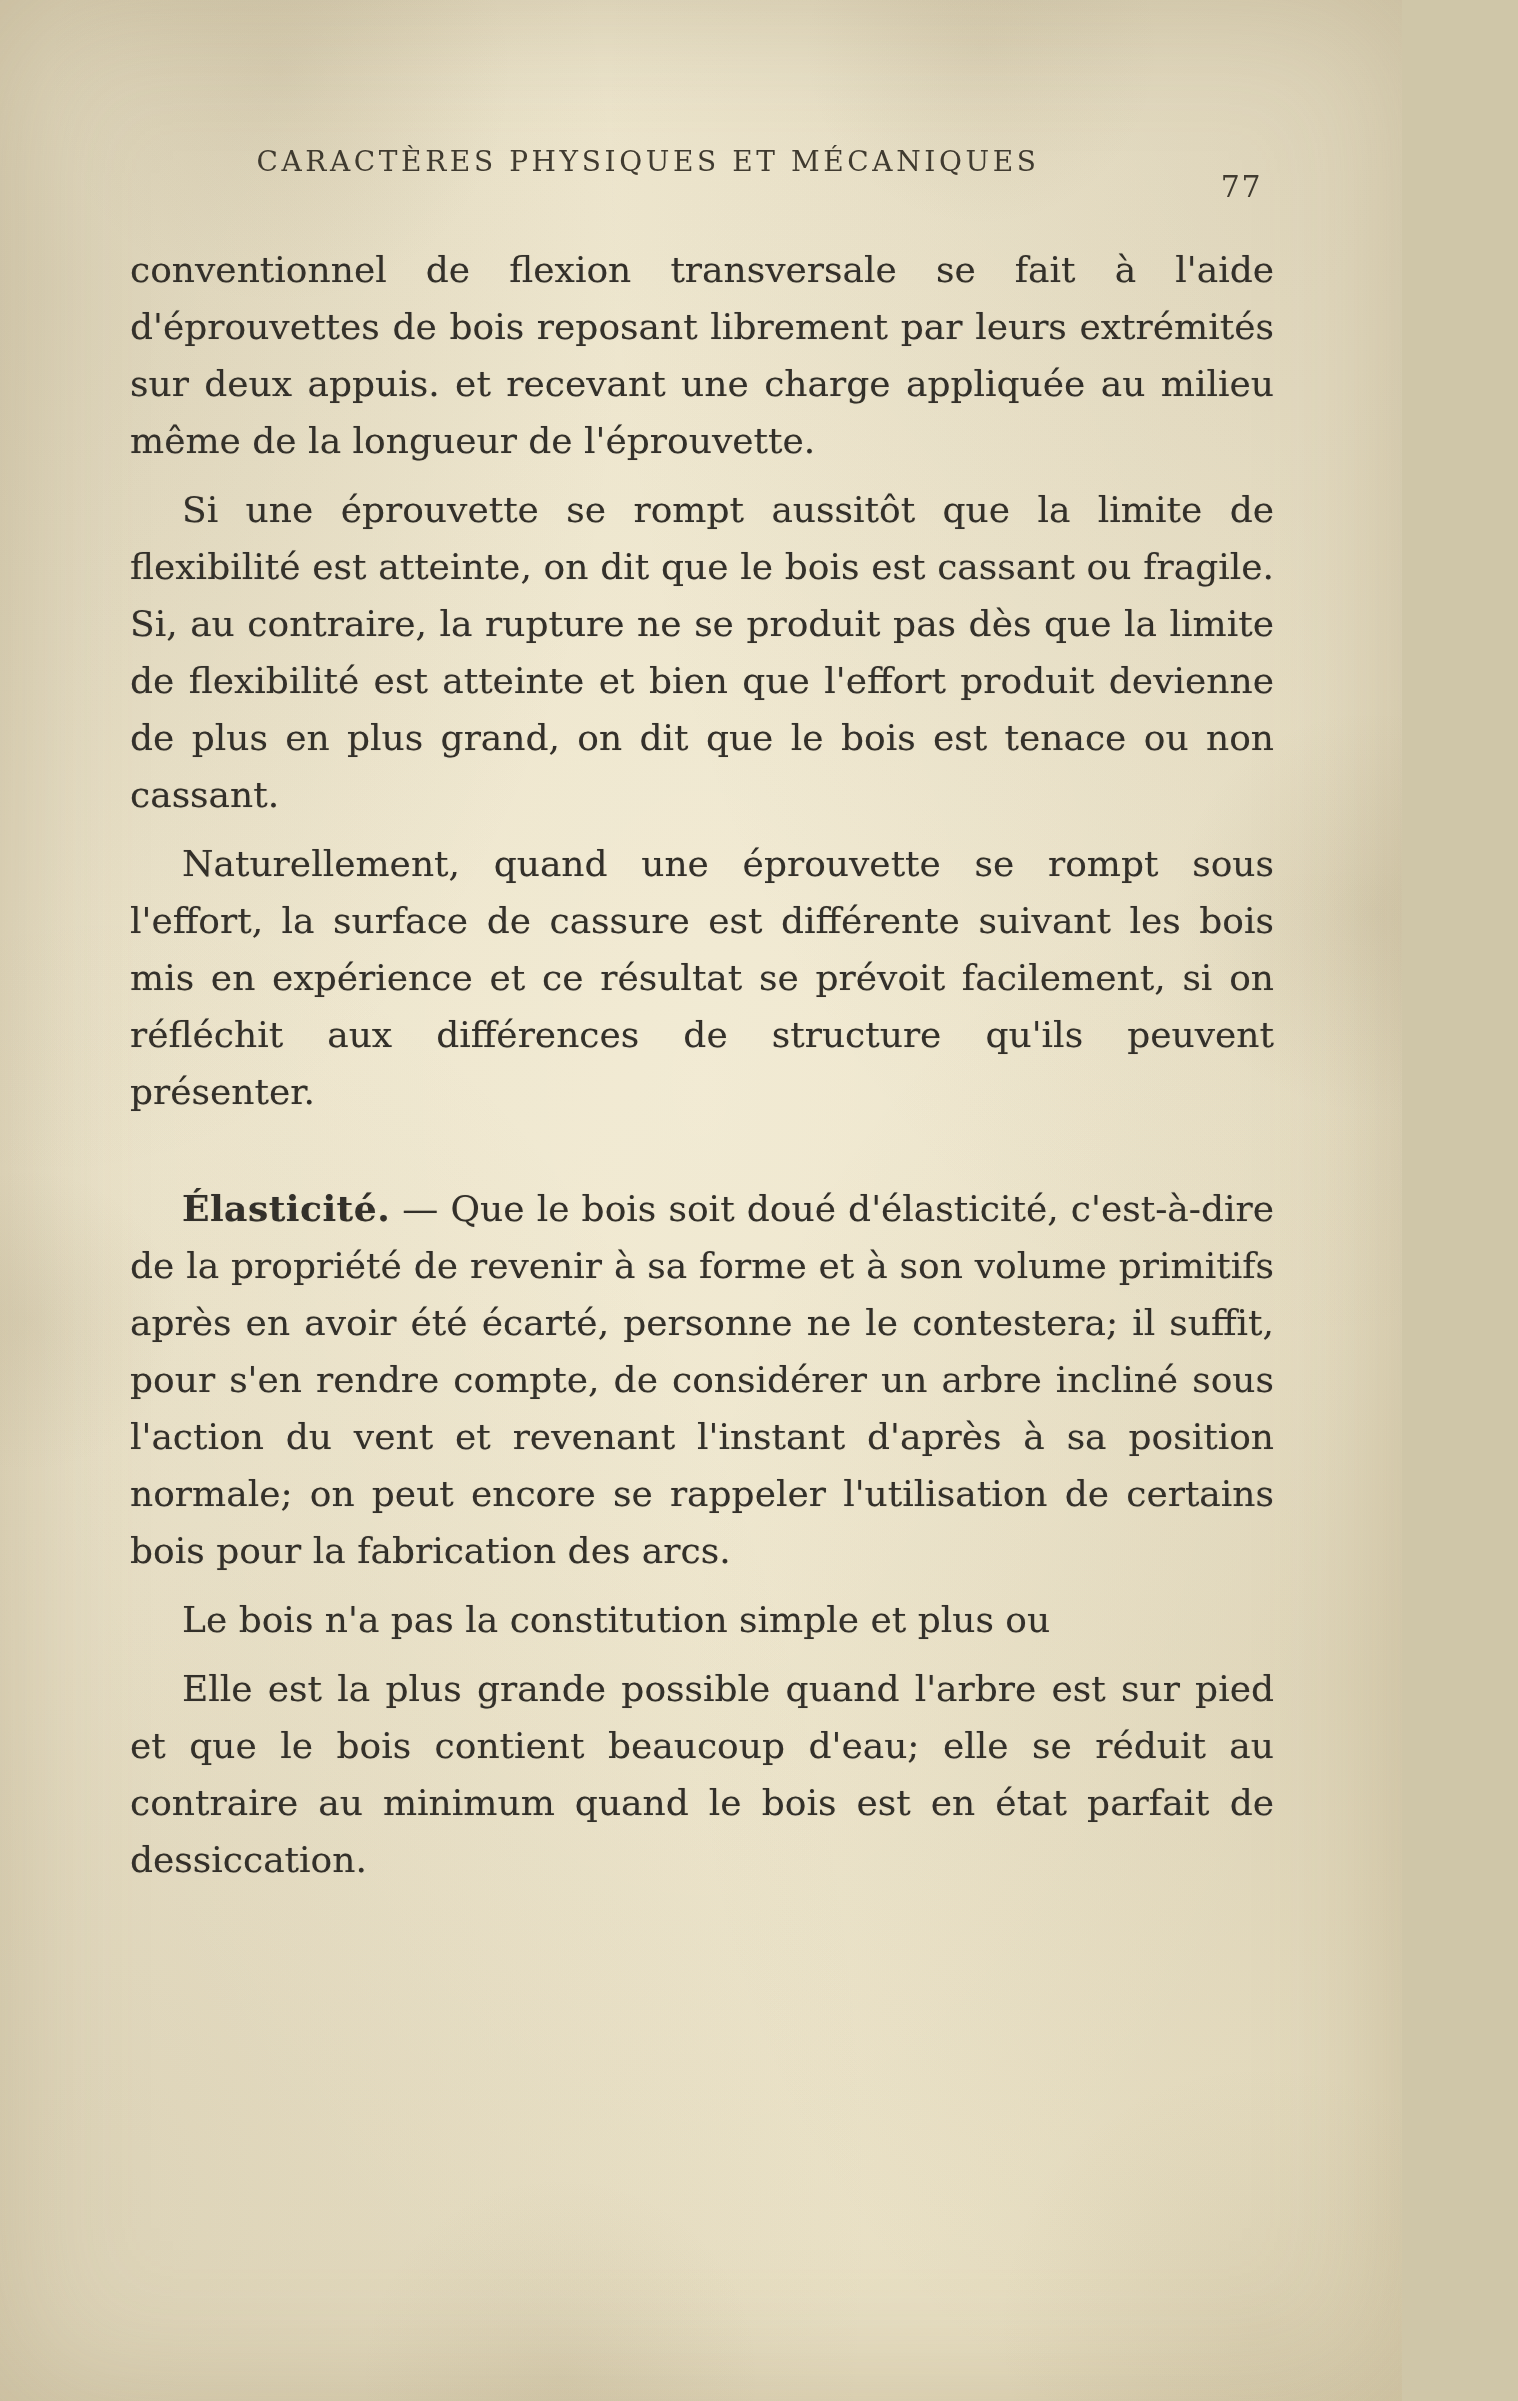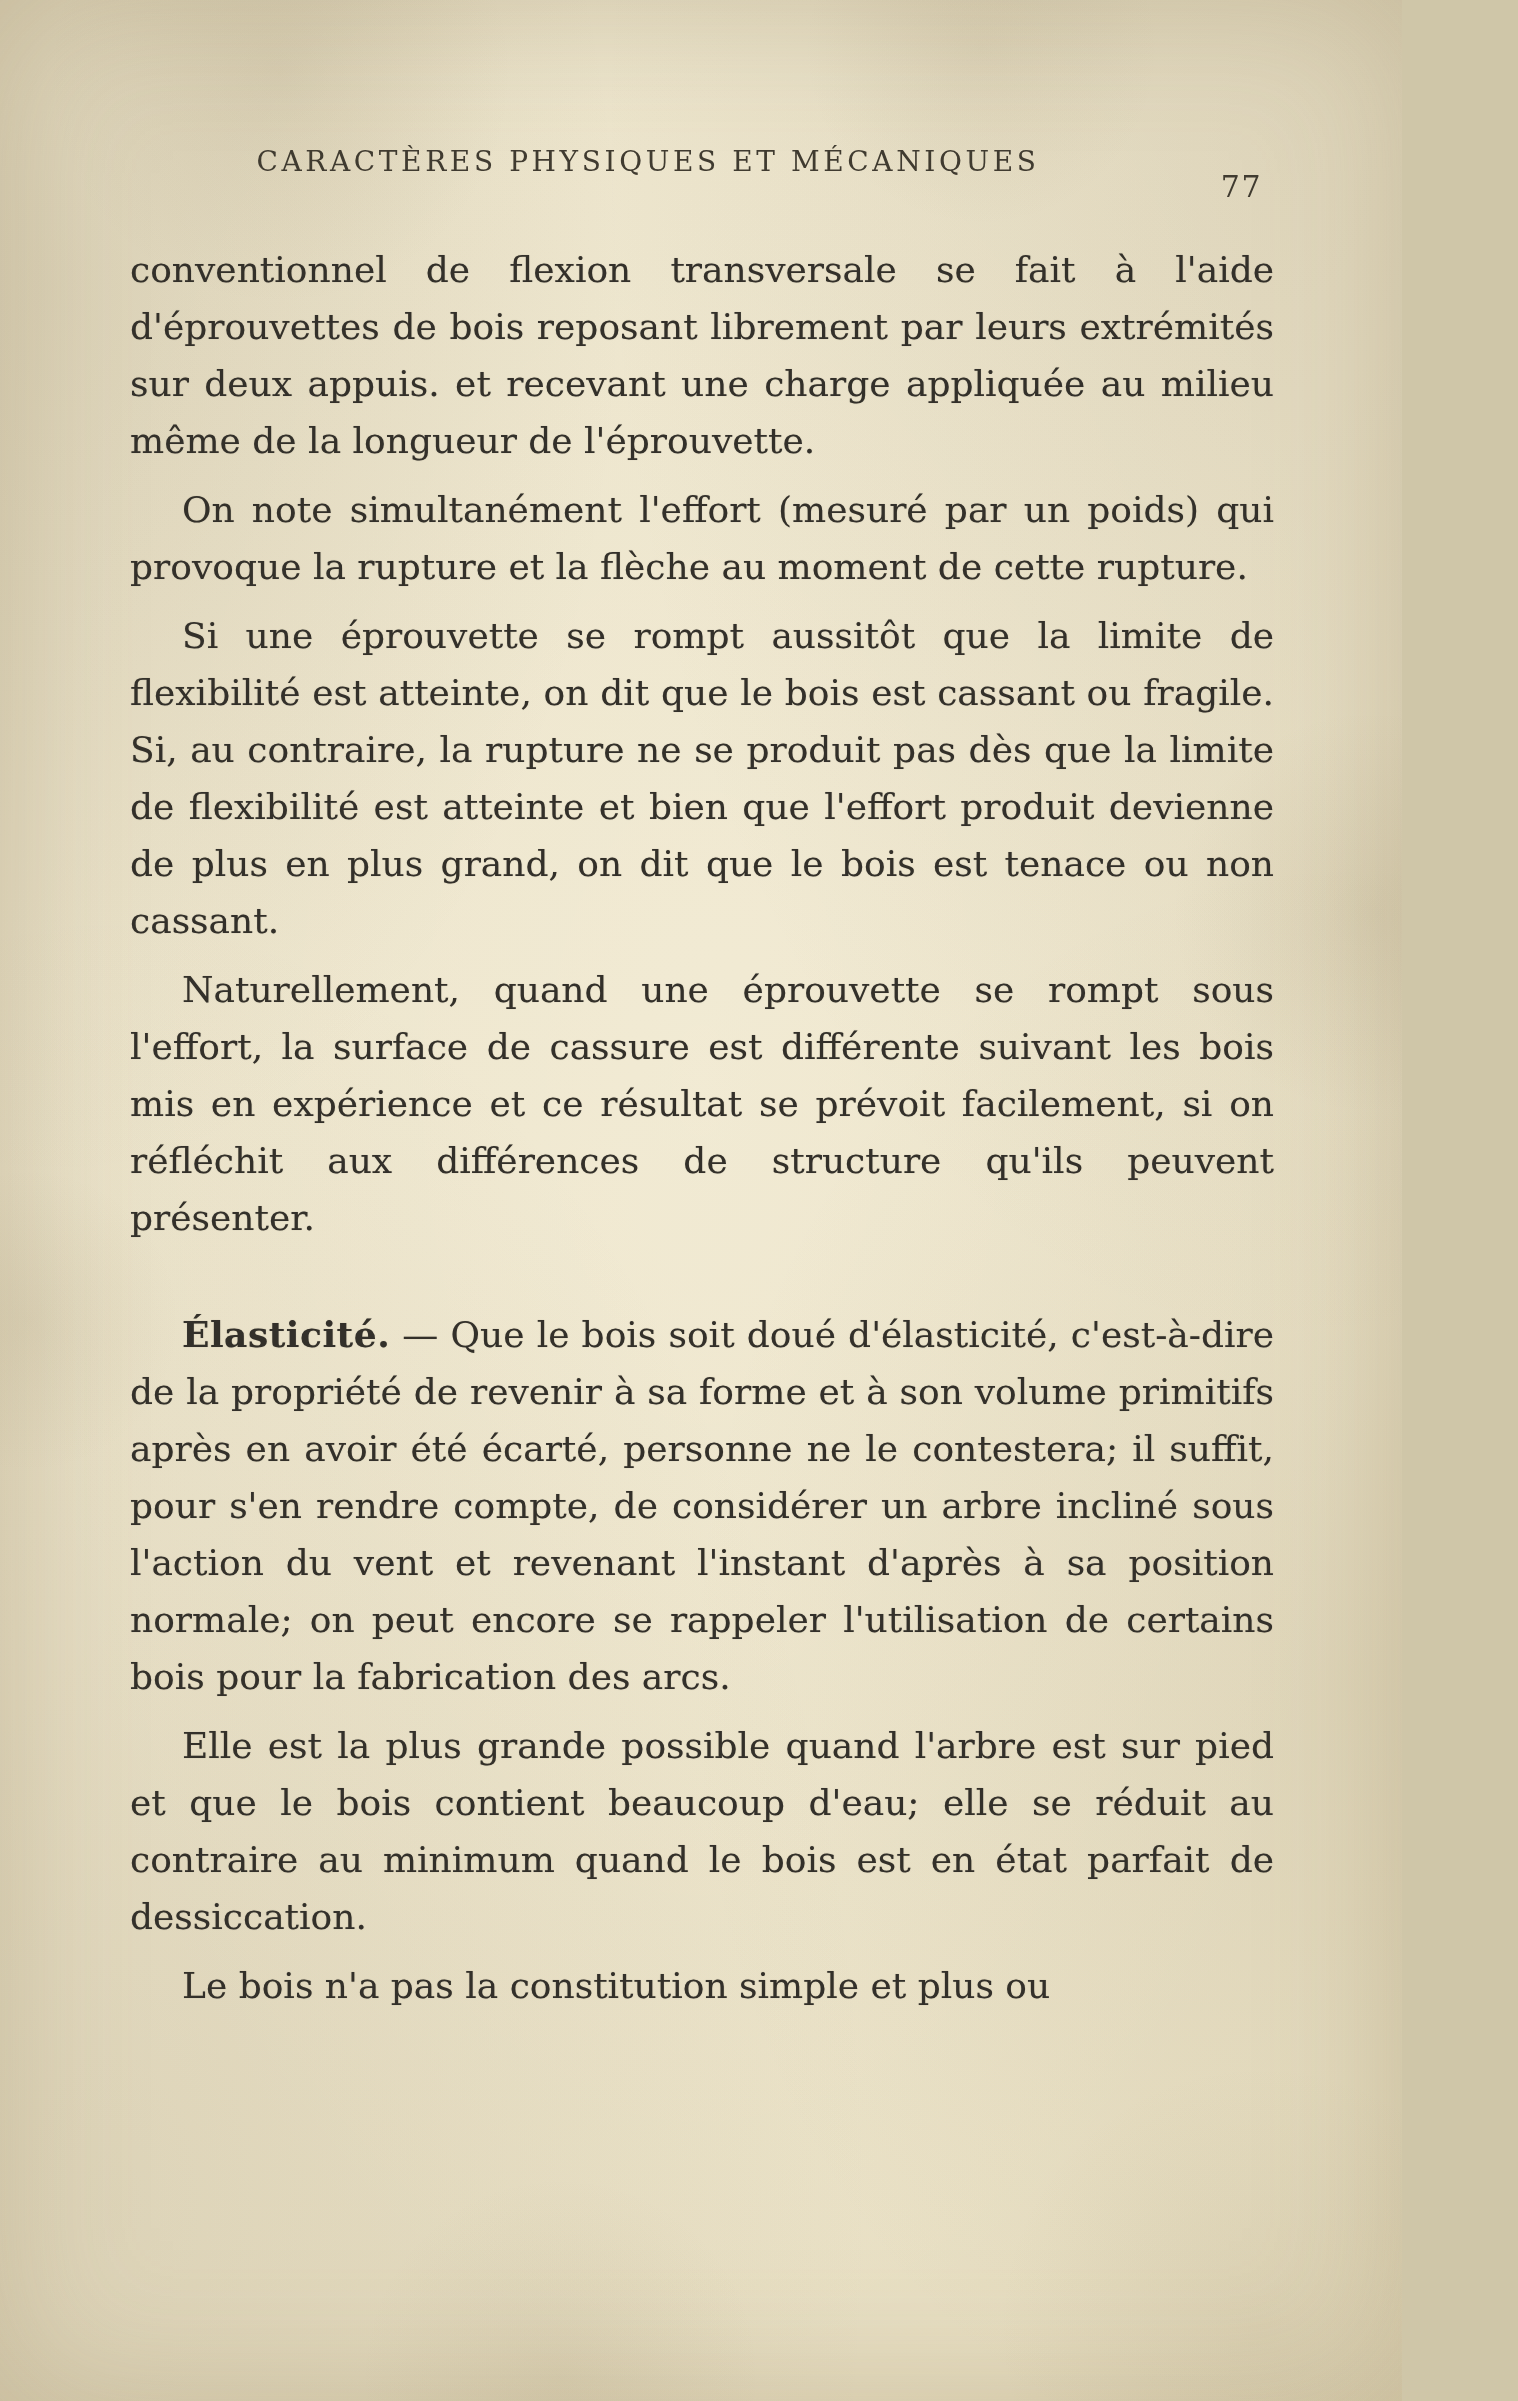--- a/index.html
+++ b/index.html
@@ -93,23 +93,22 @@
 <div class="page">
   <div class="content">
 
     <div class="running-head">
       <div class="running-title">CARACTÈRES PHYSIQUES ET MÉCANIQUES</div>
       <div class="page-number">77</div>
     </div>
 
     <div class="text-block">
       <p>conventionnel de flexion transversale se fait à l'aide d'éprouvettes de bois reposant librement par leurs extrémités sur deux appuis. et recevant une charge appliquée au milieu même de la longueur de l'éprouvette.</p>
-      <p class="indent">On note simultanément l'effort (mesuré par un poids) qui provoque la rupture et la flèche au moment de cette rupture.</p>
       <p class="indent">Si une éprouvette se rompt aussitôt que la limite de flexibilité est atteinte, on dit que le bois est cassant ou fragile. Si, au contraire, la rupture ne se produit pas dès que la limite de flexibilité est atteinte et bien que l'effort produit devienne de plus en plus grand, on dit que le bois est tenace ou non cassant.</p>
       <p class="indent">Naturellement, quand une éprouvette se rompt sous l'effort, la surface de cassure est différente suivant les bois mis en expérience et ce résultat se prévoit facilement, si on réfléchit aux différences de structure qu'ils peuvent présenter.</p>
       <p class="indent section"><span class="lead">Élasticité.</span><span> — Que le bois soit doué d'élasticité, c'est-à-dire de la propriété de revenir à sa forme et à son volume primitifs après en avoir été écarté, personne ne le contestera; il suffit, pour s'en rendre compte, de considérer un arbre incliné sous l'action du vent et revenant l'instant d'après à sa position normale; on peut encore se rappeler l'utilisation de certains bois pour la fabrication des arcs.</span></p>
+      <p class="indent">Le bois n'a pas la constitution simple et plus ou</p>
       <p class="indent">Elle est la plus grande possible quand l'arbre est sur pied et que le bois contient beaucoup d'eau; elle se réduit au contraire au minimum quand le bois est en état parfait de dessiccation.</p>
-      <p class="indent">Le bois n'a pas la constitution simple et plus ou</p>
     </div>
 
   </div>
 </div>
 
 
 </body></html>

